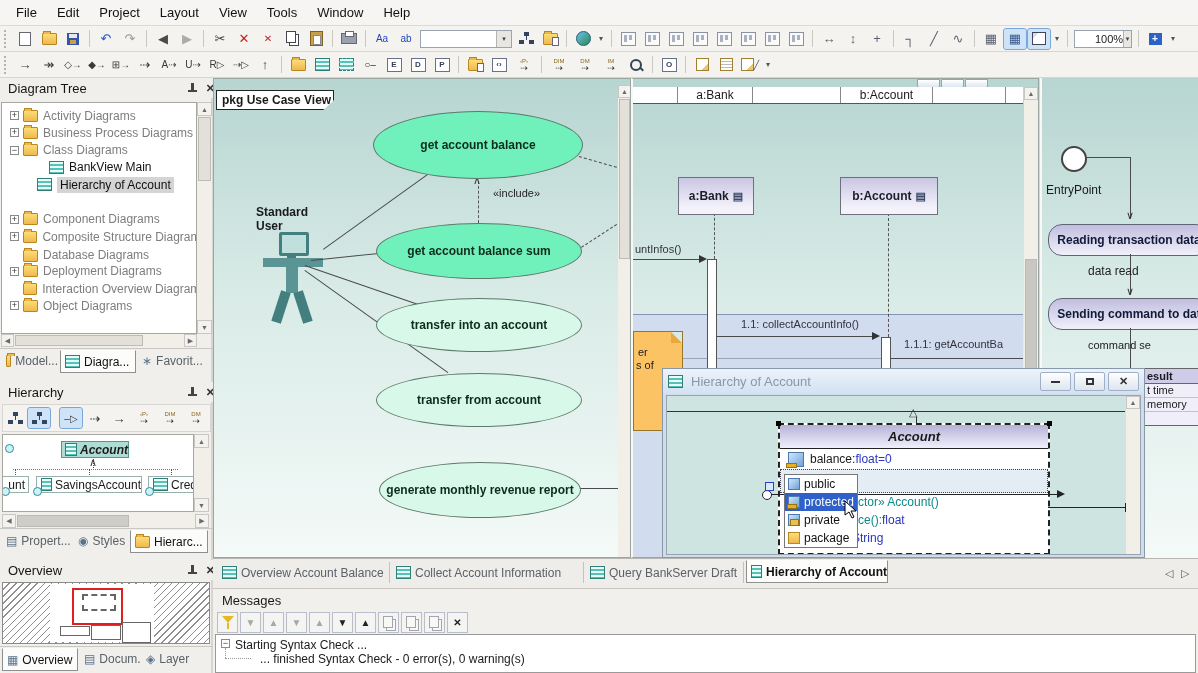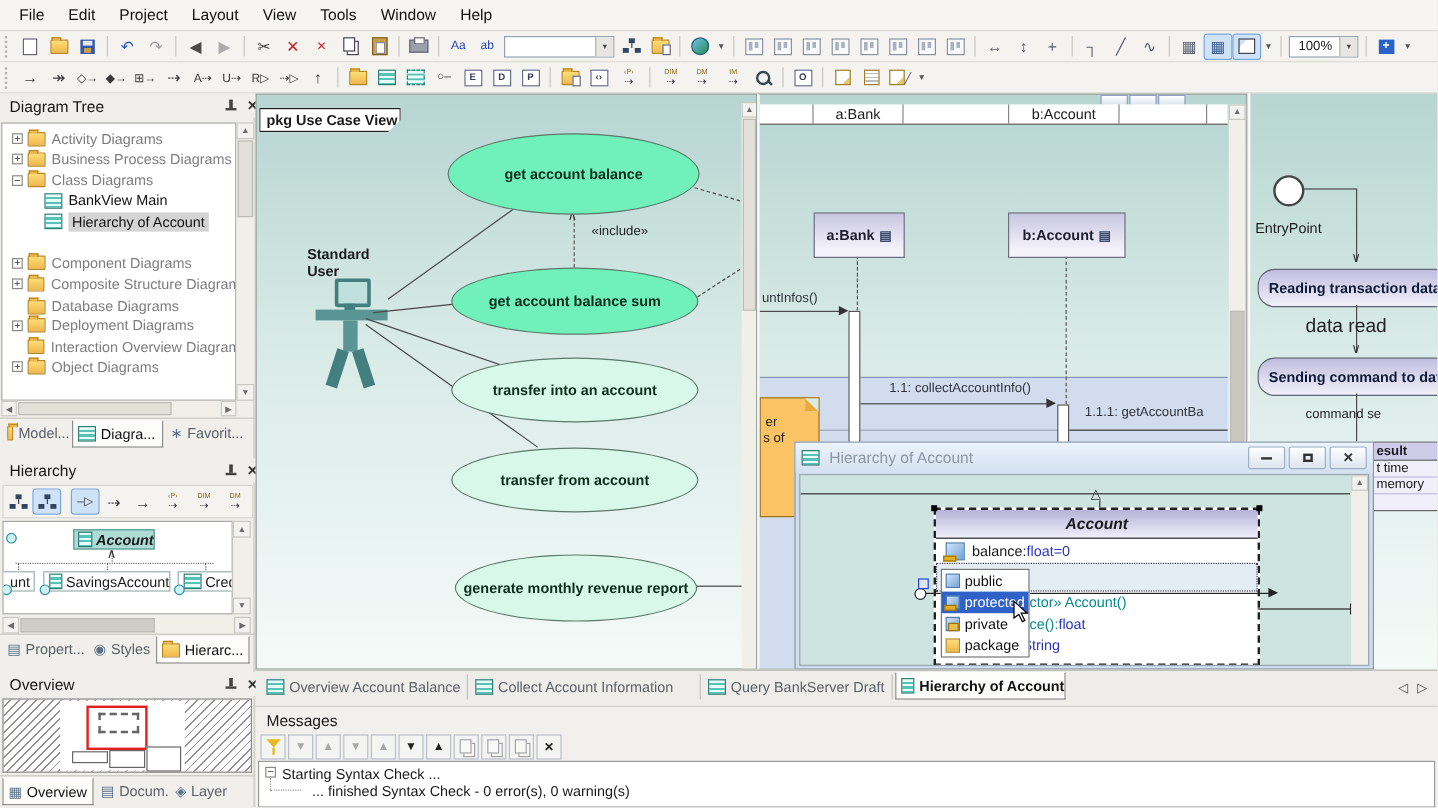--- a/index.html
+++ b/index.html
@@ -7,21 +7,21 @@
   .abs{position:absolute}
   
   .menubar{left:0;top:0;width:1198px;height:26px;background:#f6f5f3;border-bottom:1px solid #dcdad5;display:flex;align-items:center;padding-left:6px;box-sizing:border-box}
   .menu-item{padding:4px 10px;font-size:13px;color:#111}
   .tb{background:#f4f3f0;border-bottom:1px solid #d8d6d0;display:flex;align-items:center;box-sizing:border-box}
   .tbi{min-width:22px;height:20px;display:inline-flex;align-items:center;justify-content:center;font-size:13px;color:#3a3a3a;margin:0 1px;position:relative}
   .tbi.active{background:#cfe3f8;outline:1px solid #7aa7da;border-radius:2px}
   .tbsep{width:1px;height:17px;background:#c9c7c1;margin:0 4px}
   .tbgrip{width:3px;height:18px;border-left:2px dotted #b5b3ad;margin:0 4px}
   .caret{font-size:8px;color:#555;min-width:10px}
-  .combo{height:18px;background:#fff;border:1px solid #9aa4b0;display:inline-flex;align-items:center;font-size:11px;padding-left:7px;box-sizing:border-box;margin:0 2px}
+  .combo{height:18px;background:#fff;border:1px solid #9aa4b0;display:inline-flex;align-items:center;font-size:11px;padding-left:20px;box-sizing:border-box;margin:0 2px}
   .combo .cbtn{margin-left:auto;width:14px;height:16px;background:#e8e6e2;border-left:1px solid #b5b3ad;display:flex;align-items:center;justify-content:center;font-size:7px;color:#444}
   
   .folder-icon{width:13px;height:10px;background:linear-gradient(#fcdd76,#efb84e);border:1px solid #b9871f;border-radius:1px;position:relative;display:inline-block}
   .folder-icon:before{content:"";position:absolute;left:0;top:-3px;width:6px;height:2px;background:#efb84e;border:1px solid #b9871f;border-bottom:none}
   .cls-icon{width:13px;height:11px;border:1px solid #2f7f76;background:repeating-linear-gradient(180deg,#e7fdf9 0 2px,#58c2b7 2px 4px);display:inline-block}
   .clsdash .cls-icon{border-style:dashed}
   .box-icon{width:13px;height:12px;border:1px solid #66718a;background:#fff;font-size:8px;font-weight:bold;color:#333e5a;display:inline-flex;align-items:center;justify-content:center}
   .expander{width:9px;height:9px;border:1px solid #8a8a8a;background:#fff;font-size:9px;line-height:7px;text-align:center;color:#333;display:inline-block;box-sizing:border-box}
   
   .ptitle{height:20px;font-size:13px;display:flex;align-items:center;padding-left:8px;background:#f0efec;color:#161616}
@@ -323,21 +323,21 @@
         <div class="tree-row" style="top: 21.3px; left: 0px; width: 194px; padding-left: 8px; box-sizing: border-box;">
           <span class="expander" style="margin-right: 4px;">+</span>
           <span class="folder-icon"></span>
           <span class="lbl gray">Business Process Diagrams</span>
         </div>
         <div class="tree-row" style="top: 38.6px; left: 0px; width: 194px; padding-left: 8px; box-sizing: border-box;">
           <span class="expander" style="margin-right: 4px;">−</span>
           <span class="folder-icon"></span>
           <span class="lbl gray">Class Diagrams</span>
         </div>
-        <div class="tree-row" style="top: 55.9px; left: 0px; width: 194px; padding-left: 22px; box-sizing: border-box;">
+        <div class="tree-row" style="top: 55.9px; left: 0px; width: 194px; padding-left: 34px; box-sizing: border-box;">
           <span style="display: inline-block; width: 13px;"></span>
           <span class="cls-icon"></span>
           <span class="lbl black">BankView Main</span>
         </div>
         <div class="tree-row selected" style="top: 73.2px; left: 0px; width: 194px; padding-left: 22px; box-sizing: border-box;">
           <span style="display: inline-block; width: 13px;"></span>
           <span class="cls-icon"></span>
           <span class="lbl black">Hierarchy of Account</span>
         </div>
         <div class="tree-row" style="top: 107.8px; left: 0px; width: 194px; padding-left: 8px; box-sizing: border-box;">
@@ -631,21 +631,21 @@
   <div class="abs canvas" style="left:1040px;top:78px;width:158px;height:480px;border-left:2px solid #f8f8f6;box-sizing:border-box;overflow:hidden">
     <div class="abs" style="left:19px;top:68px;width:22px;height:22px;background:#fff;border:2px solid #444;border-radius:50%"></div>
     <span class="abs" style="left:4px;top:105px;font-size:12px">EntryPoint</span>
     <div class="line" style="left:43px;top:79px;width:45px"></div>
     <div class="abs" style="left:88px;top:79px;width:1px;height:61px;background:#4a4a4a"></div>
     <span class="openv" style="left:84px;top:132px">∨</span>
     <div class="anode" style="left:6px;top:146px;width:160px">
         <span>Reading transaction data</span>
       </div>
     <div class="abs" style="left:88px;top:176px;width:1px;height:40px;background:#4a4a4a"></div>
-    <span class="abs" style="left:46px;top:186px;font-size:16px;color:#222">data read</span>
+    <span class="abs" style="left:46px;top:186px;font-size:12px;color:#222">data read</span>
     <span class="openv" style="left:84px;top:208px">∨</span>
     <div class="anode" style="left:6px;top:220px;width:160px">
         <span>Sending command to dat</span>
       </div>
     <div class="abs" style="left:88px;top:250px;width:1px;height:40px;background:#4a4a4a"></div>
     <span class="abs" style="left:46px;top:261px;font-size:11px;color:#222">command se</span>
     <div class="abs" style="left:102px;top:290px;width:58px;height:58px;border:1px solid #666;background:#f0eef8;box-sizing:border-box">
       <div style="height:15px;background:#cfccea;border-bottom:1px solid #666;font-weight:bold;font-size:11px;padding:1px 0 0 2px;box-sizing:border-box">esult</div>
       <div style="height:13px;border-bottom:1px solid #c2bedb;font-size:11px;padding-left:2px">t time</div>
       <div style="height:13px;border-bottom:1px solid #c2bedb;font-size:11px;padding-left:2px">memory</div>

